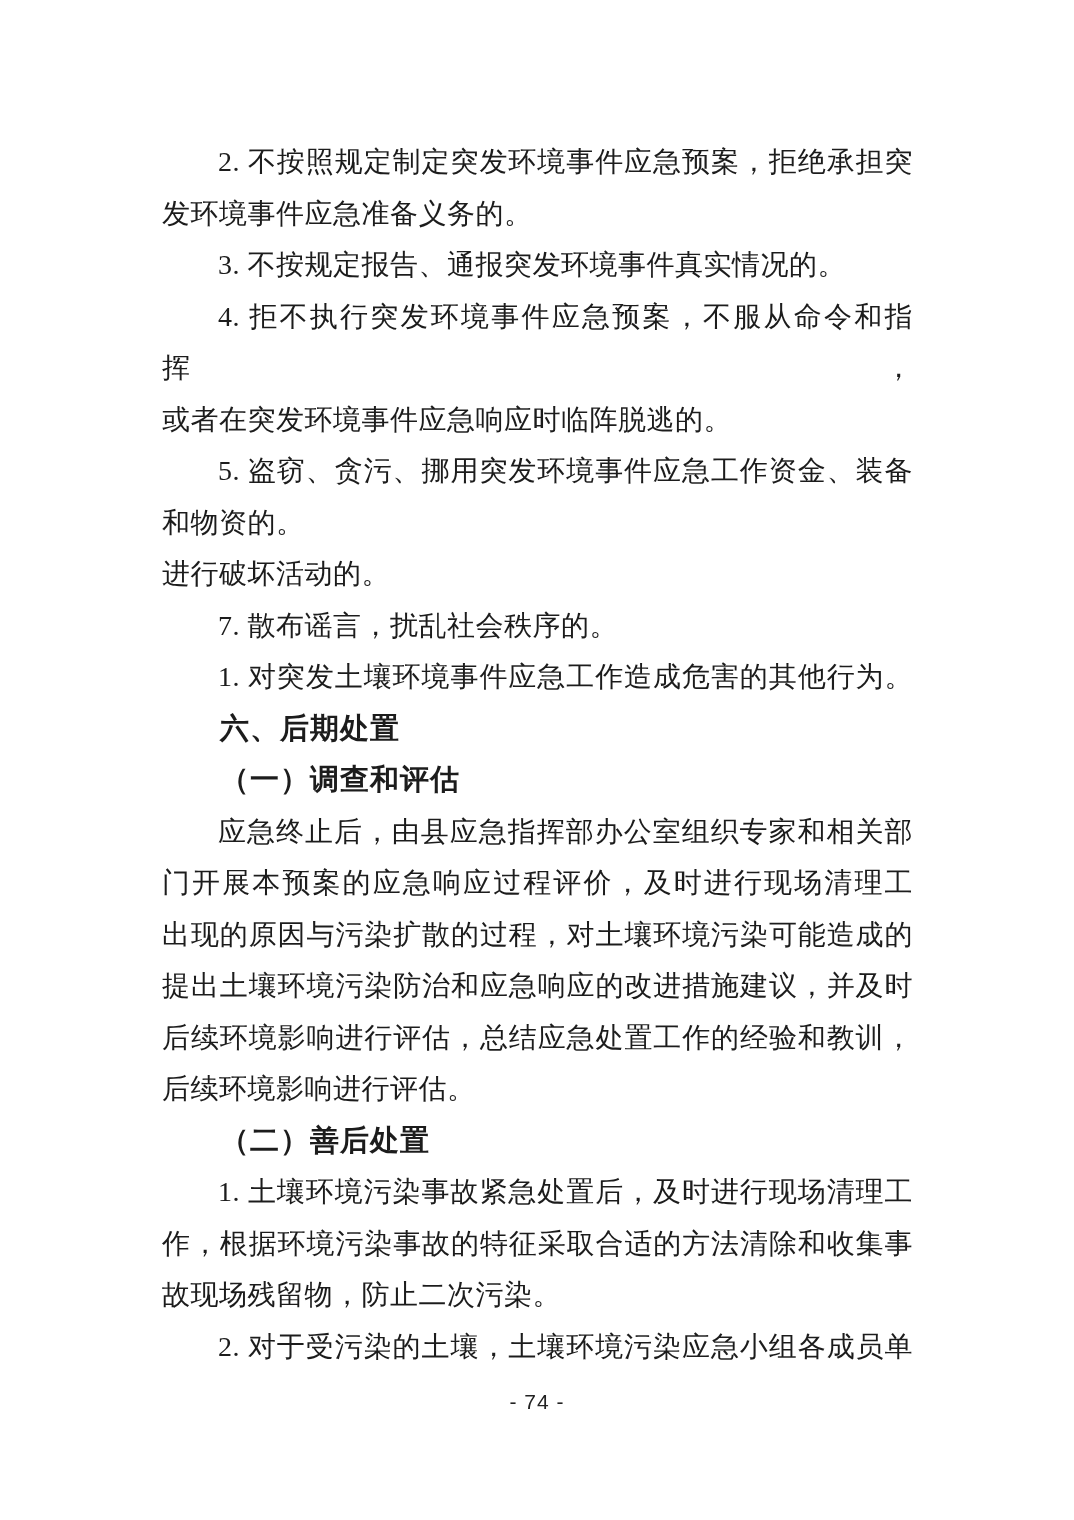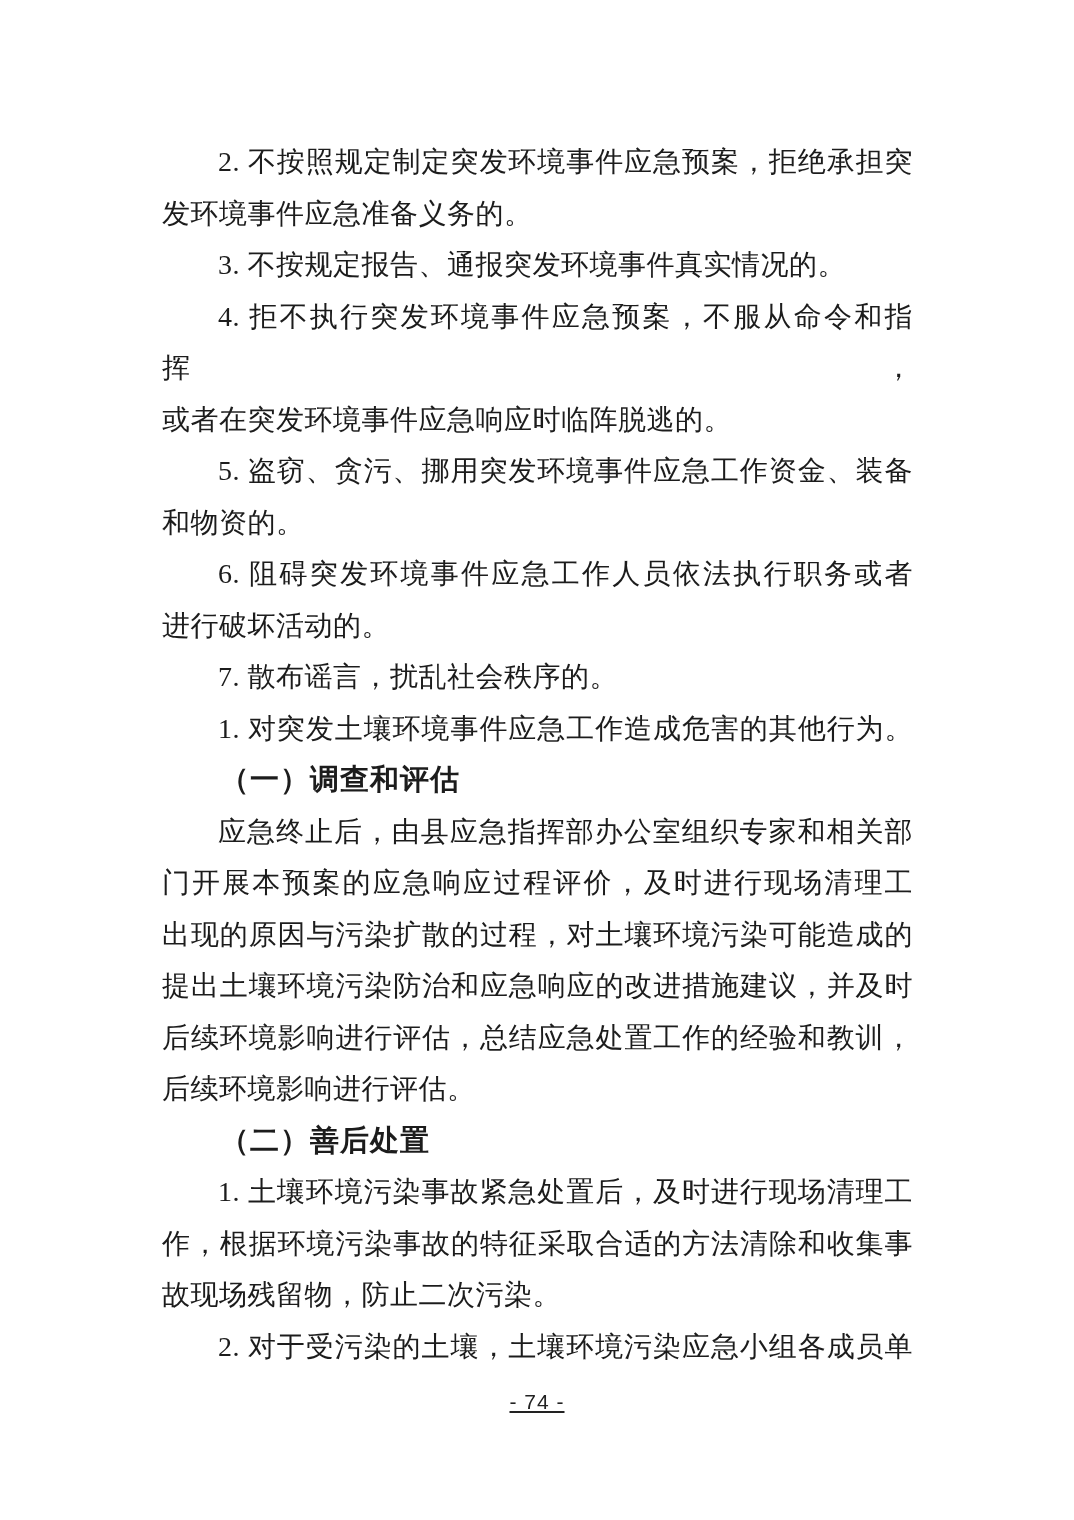--- a/index.html
+++ b/index.html
@@ -51,39 +51,38 @@
   .page-number {
     position: absolute;
     top: 1390px;
     left: 0;
     width: 100%;
     text-align: center;
     font-family: "Liberation Sans", "DejaVu Sans", sans-serif;
     font-size: 21px;
     color: #222222;
     letter-spacing: 1px;
-    text-decoration: underline;
   }
 </style>
 </head>
 <body>
 
 <div class="page">
   <div class="text-block" id="text-block">
       <div class="line body indent justify">2. 不按照规定制定突发环境事件应急预案，拒绝承担突</div>
       <div class="line body">发环境事件应急准备义务的。</div>
       <div class="line body indent">3. 不按规定报告、通报突发环境事件真实情况的。</div>
       <div class="line body indent justify">4. 拒不执行突发环境事件应急预案，不服从命令和指挥，</div>
       <div class="line body">或者在突发环境事件应急响应时临阵脱逃的。</div>
       <div class="line body indent justify">5. 盗窃、贪污、挪用突发环境事件应急工作资金、装备</div>
       <div class="line body">和物资的。</div>
-      <div class="line body indent justify">6. 阻碍突发环境事件应急工作人员依法执行职务或者</div>
       <div class="line body">进行破坏活动的。</div>
       <div class="line body indent">7. 散布谣言，扰乱社会秩序的。</div>
       <div class="line body indent justify">1. 对突发土壤环境事件应急工作造成危害的其他行为。</div>
+      <div class="line h1 indent">六、后期处置</div>
       <div class="line h2 indent">（一）调查和评估</div>
       <div class="line body indent justify">应急终止后，由县应急指挥部办公室组织专家和相关部</div>
       <div class="line body justify">门开展本预案的应急响应过程评价，及时进行现场清理工</div>
       <div class="line body justify">出现的原因与污染扩散的过程，对土壤环境污染可能造成的</div>
       <div class="line body justify">提出土壤环境污染防治和应急响应的改进措施建议，并及时</div>
       <div class="line body justify">后续环境影响进行评估，总结应急处置工作的经验和教训，</div>
       <div class="line body">后续环境影响进行评估。</div>
       <div class="line h2 indent">（二）善后处置</div>
       <div class="line body indent justify">1. 土壤环境污染事故紧急处置后，及时进行现场清理工</div>
       <div class="line body justify">作，根据环境污染事故的特征采取合适的方法清除和收集事</div>

